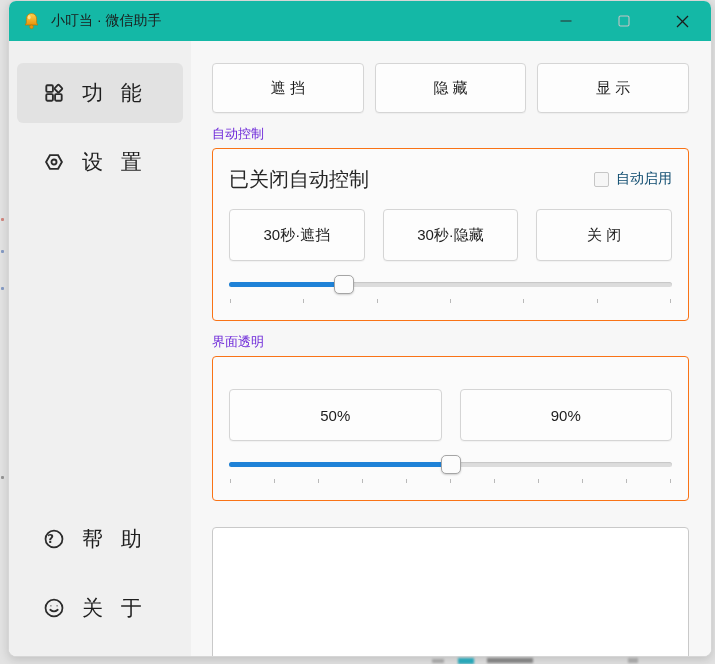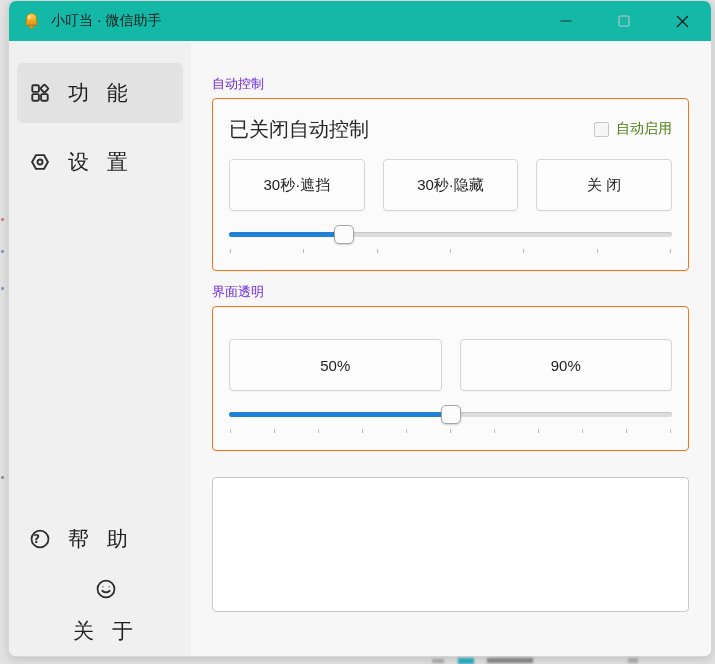--- a/index.html
+++ b/index.html
@@ -23,44 +23,44 @@
   .controls { margin-left:auto; display:flex; height:100%; }
   .ctrl { width:58px; height:100%; display:flex; align-items:center; justify-content:center; cursor:default; }
   .ctrl svg { display:block; }
 
   .winbody { flex:1; display:flex; min-height:0; }
 
   
   .sidebar { width:182px; background:#f0f0f0; display:flex; flex-direction:column; padding-top:22px; }
   .side-item {
     height:60px; margin:0 8px 9px 8px; border-radius:6px;
-    display:flex; align-items:center; padding-left:12px; gap:17px;
+    display:flex; align-items:center; padding-left:26px; gap:17px;
     font-size:21px; color:#1e1e1e; letter-spacing:6px; cursor:default;
   }
   .side-item.selected { background:#e2e2e2; }
   .side-item .icn { width:22px; height:22px; flex:0 0 22px; display:flex; }
   .side-spacer { margin-top:auto; }
-  .side-bottom .side-item:last-child { margin-bottom:18px;flex-direction:column; }
+  .side-bottom .side-item:last-child { margin-bottom:18px; }
 
   
   .main { flex:1; background:#f7f7f7; padding:22px 22px 0 21px; }
   .btn-row { display:flex; gap:11px; }
   .btn {
     flex:1; height:50px; background:#fdfdfd; border:1px solid #d5d5d5; border-radius:4px;
     display:flex; align-items:center; justify-content:center;
     font-size:15px; color:#1c1c1c; box-shadow:0 1px 1px rgba(0,0,0,.04); cursor:default;
     font-family: inherit;
   }
   .section-label { margin-top:12px; margin-bottom:5px; font-size:13px; color:#6d28d9; }
   .groupbox { background:#fbfbfb; border:1px solid #f97316; border-radius:4px; padding:16px; }
   .gb-header { display:flex; align-items:center; height:28px; }
   .status-heading { font-size:20px; color:#262626; }
   .chk-row { margin-left:auto; display:flex; align-items:center; gap:7px; }
   .checkbox { width:15px; height:15px; border:1px solid #c6c6c6; border-radius:2px; background:#f6f6f6; }
-  .chk-label { font-size:14px; color:#4d7c0f; }
+  .chk-label { font-size:14px; color:#0c4a6e; }
   .gb-btns { display:flex; gap:18px; margin-top:16px; }
   .gb-btns .btn { height:52px; }
 
   
   .slider { position:relative; height:19px; margin-top:14px; }
   .track { position:absolute; left:0; right:0; top:7px; height:5px; background:#dcdcdc; border-radius:3px; box-shadow:inset 0 1px 1px rgba(0,0,0,.10); }
   .fill { height:100%; background:#1f82d7; border-radius:3px; }
   .thumb {
     position:absolute; top:0; width:20px; height:19px; border-radius:5px;
     background:#fcfcfc; border:1px solid #a5a5a5; box-shadow:0 1px 2px rgba(0,0,0,.18);
@@ -168,20 +168,25 @@
               <path d="M6.6 11.6 Q10 14.6 13.4 11.6" stroke-linecap="round"></path>
             </svg>
           </span>
           <span>关 于</span>
         </div>
       </div>
     </div>
 
     <div class="main">
 
+      <div class="btn-row">
+        <button class="btn">遮 挡</button>
+        <button class="btn">隐 藏</button>
+        <button class="btn">显 示</button>
+      </div>
 
       <div class="section-label">自动控制</div>
       <div class="groupbox">
         <div class="gb-header">
           <span class="status-heading">已关闭自动控制</span>
           <span class="chk-row">
             <span class="checkbox"></span>
             <span class="chk-label">自动启用</span>
           </span>
         </div>

